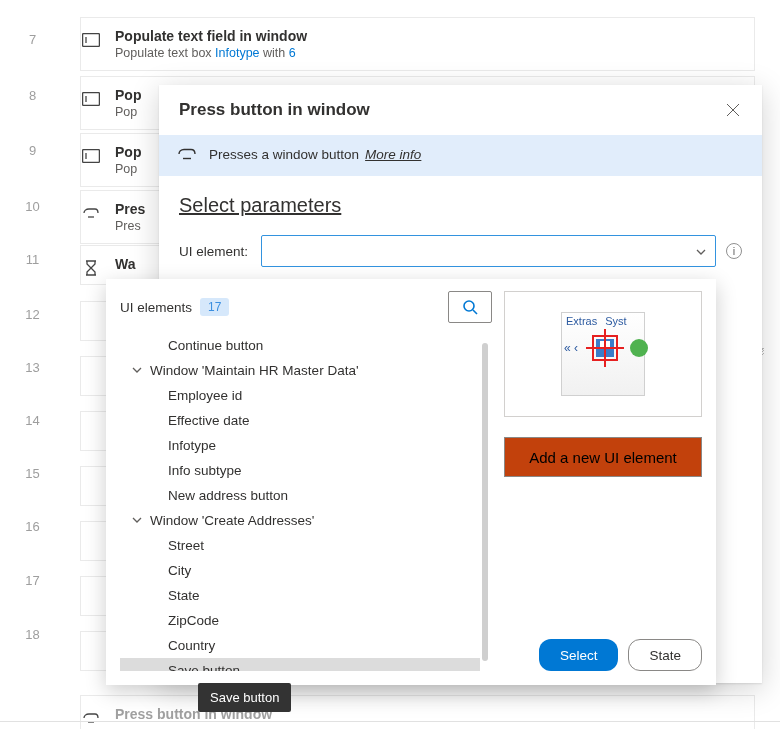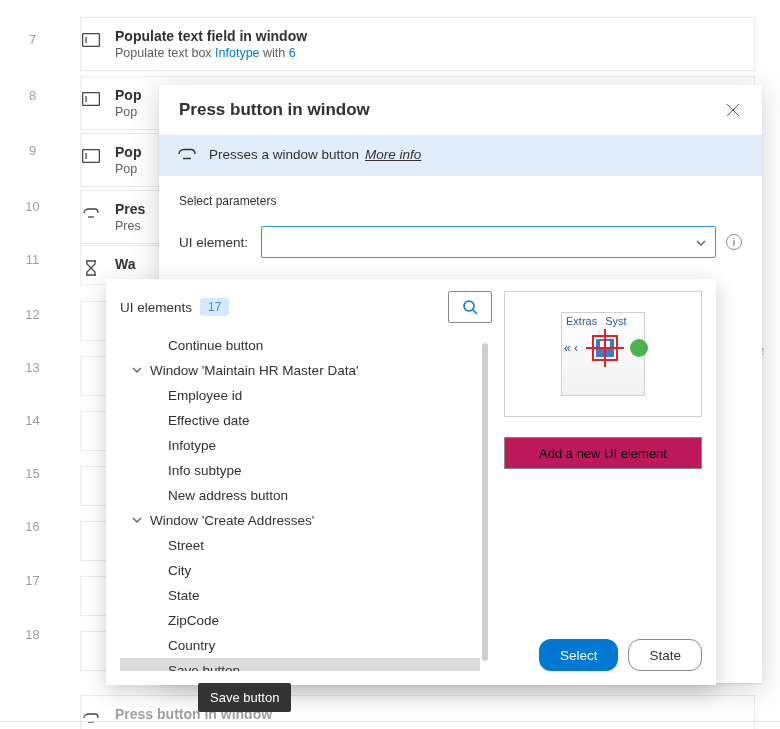--- a/index.html
+++ b/index.html
@@ -18,21 +18,21 @@
     
     .dialog { position: absolute; left: 159px; top: 85px; width: 603px; height: 598px; background: #fff; box-shadow: 0 6px 28px rgba(0,0,0,.18), 0 0.6px 1.8px rgba(0,0,0,.1); }
     .dialog-header { height: 50px; padding: 0 20px; display: flex; align-items: center; justify-content: space-between;}
     .dialog-header h1 { font-size: 17px; font-weight: 600; }
     .close-x { width: 18px; height: 18px; color: #605e5c; cursor: pointer; display:flex; align-items:center; justify-content:center; }
 
     .info-bar { background: #e1edfb; padding: 12px 18px; display: flex; align-items: flex-start; gap: 12px; font-size: 13.5px; }
     .info-bar a { color: #323130; text-decoration: underline; cursor: pointer; font-style: italic; }
 
     .params { padding: 18px 20px 8px 20px; }
-    .params h2 { font-size: 12px; font-weight: 400; margin-bottom: 18px; }
+    .params h2 { font-size: 20px; font-weight: 400; margin-bottom: 18px; text-decoration: underline; }
     .param-row { display: flex; align-items: center; gap: 10px; }
     .param-row label { font-size: 13.5px; min-width: 72px; }
     .combo { flex: 1; height: 32px; border: 1px solid #3393df; border-radius: 2px; position: relative; background:#fff; }
     .combo .chev { position: absolute; right: 8px; top: 8px; color: #605e5c; }
     .info-icon { width: 16px; height: 16px; border: 1px solid #909090; border-radius: 50%; display:flex; align-items:center; justify-content:center; font-size: 11px; color:#666; }
 
     
     .dropdown { position: absolute; left: -53px; top: 194px; width: 610px; height: 406px; background: #fff; box-shadow: 0 6px 20px rgba(0,0,0,.2); display: flex; padding: 12px 14px 14px 14px; gap: 12px;}
     .dd-left { flex: 1; display: flex; flex-direction: column; min-width:0;}
     .dd-header { display: flex; align-items: center; justify-content: space-between; margin-bottom: 10px; }
@@ -52,21 +52,21 @@
     .pv-top { position:absolute; top:2px; left:4px; right:0; font-size:11px; color:#2c5aa0; display:flex; gap:8px;}
     .pv-arrows { position:absolute; top:28px; left:2px; font-size:12px; color:#2c5aa0;}
     .pv-highlight { position:absolute; top:22px; left:30px; width:26px; height:26px; border:2px solid #e62020;}
     .pv-highlight::before, .pv-highlight::after { content:""; position:absolute; background:#e62020;}
     .pv-highlight::before { left:50%; top:-8px; bottom:-8px; width:2px; transform:translateX(-50%);}
     .pv-highlight::after { top:50%; left:-8px; right:-8px; height:2px; transform:translateY(-50%);}
     .pv-disk { position:absolute; top:26px; left:34px; width:18px; height:18px; background:#3a7cc9;}
     .pv-disk::after{content:"";position:absolute;top:2px;left:4px;width:10px;height:6px;background:#fff;}
     .pv-green { position:absolute; top:26px; right:-4px; width:18px; height:18px; background:#4fb24f; border-radius:50%;}
     
-    .add-btn { height: 32px; border: 1px solid #8a8886; background: #be185d; font-size: 13px; cursor:pointer;}
+    .add-btn { height: 40px; border: 1px solid #8a8886; background: #c2410c; font-size: 15px; cursor:pointer;}
     .spacer{flex:1;}
     .dd-buttons { display:flex; gap:10px; justify-content:flex-end;}
     .btn { height: 32px; padding: 0 20px; font-size: 13.5px; border-radius:12px; cursor:pointer; border:1px solid transparent;}
     .btn-primary { background:#0078d4; color:#fff;}
     .btn-secondary { background:#fff; color:#323130; border-color:#8a8886;}
 
     
     .tooltip { position: absolute; left: 198px; top: 683px; background:#333; color:#fff; font-size:13px; padding: 7px 12px; border-radius:2px;}
 
     

